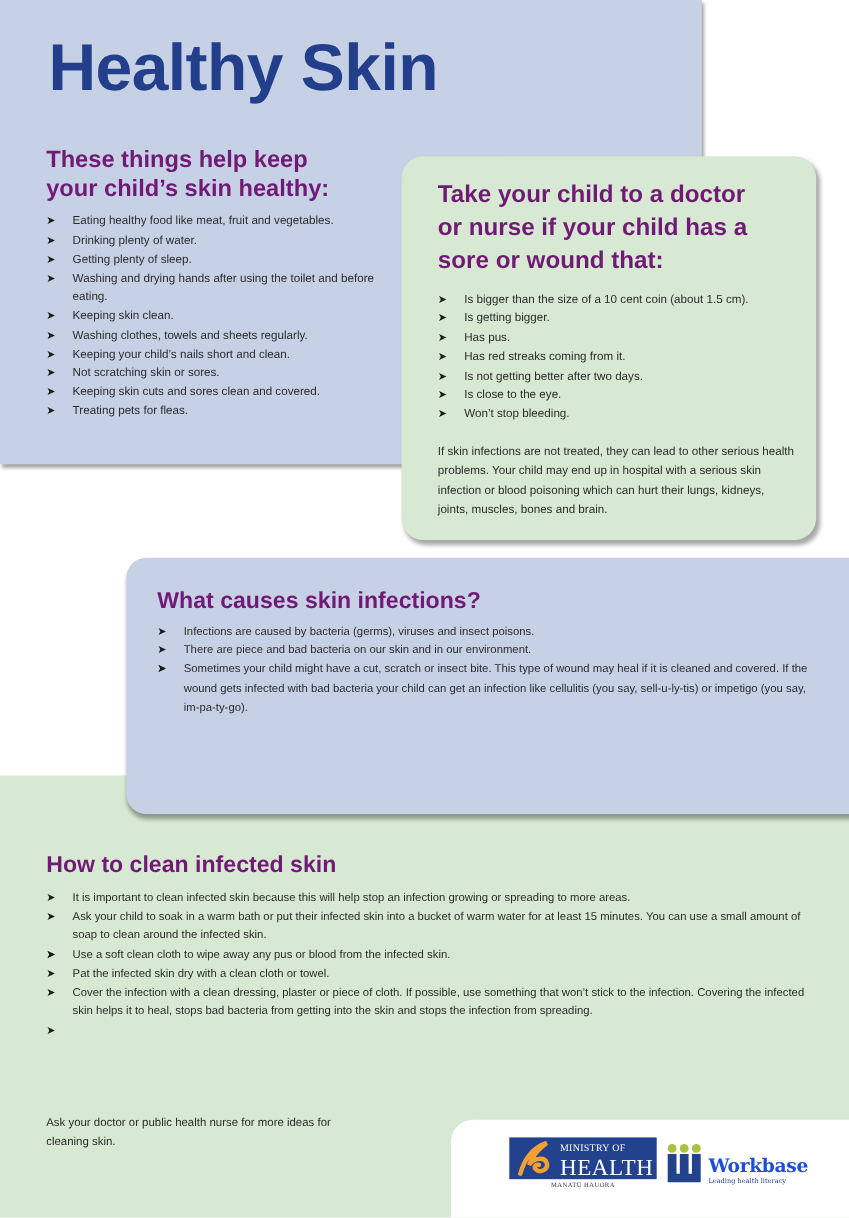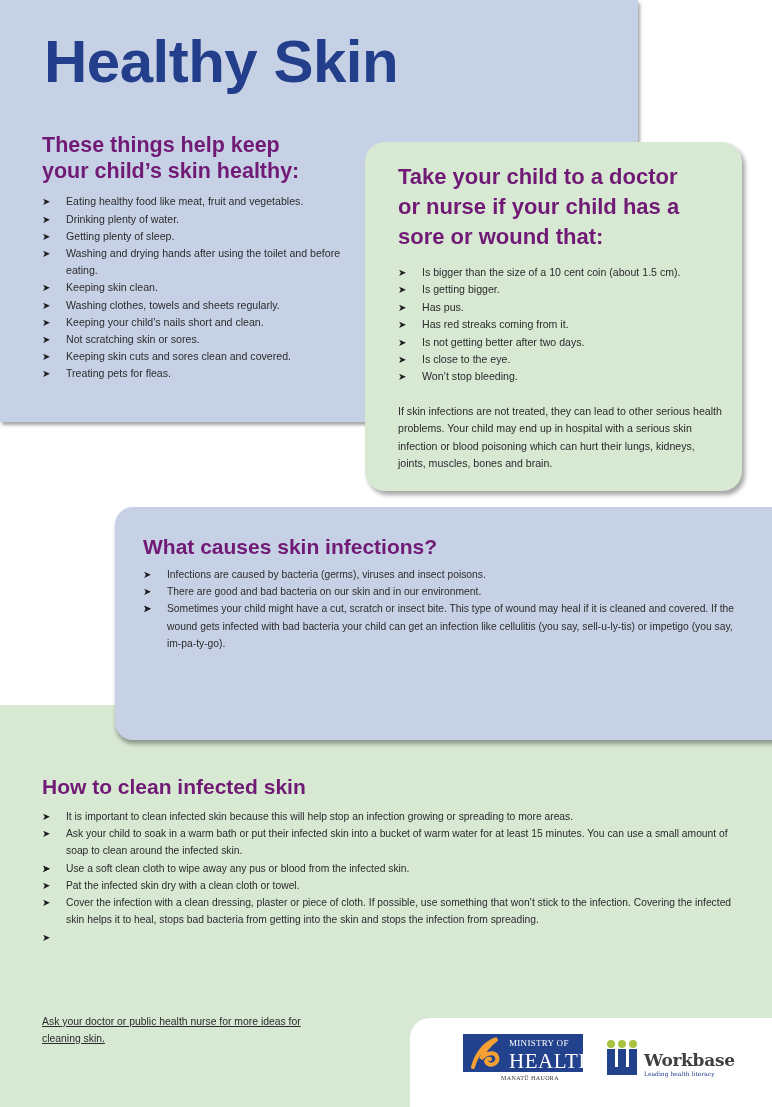--- a/index.html
+++ b/index.html
@@ -54,29 +54,29 @@
   }
   .panel-mid .sec-title { font-size: 21px; margin-bottom: 6px; }
   .panel-mid ul.bullets li { font-size: 10.3px; line-height: 17.4px; }
 
   .clean-block { position: absolute; left: 42px; top: 774px; width: 700px; }
   .clean-block .sec-title { font-size: 21px; margin-bottom: 8px; }
   .clean-block ul.bullets li { font-size: 10.3px; line-height: 17.3px; }
 
   .footer-note {
     position: absolute; left: 42px; top: 1013px; width: 260px;
-    font-size: 10.4px; line-height: 17px; color: #2b2b2b; text-decoration: underline;
+    font-size: 10.4px; line-height: 17px; color: #2b2b2b;
   }
   .logo-area {
     position: absolute; left: 410px; top: 1018px; width: 362px; height: 89px;
     background: #ffffff; border-radius: 20px 0 0 0;
   }
   .moh-logo { position: absolute; left: 53px; top: 16px; width: 114px; }
   .moh-box {
-    width: 120px; height: 38px; background: #23428d; position: relative; text-align: center;
+    width: 134px; height: 38px; background: #23428d; position: relative; text-align: center;
   }
   .moh-swirl { position: absolute; left: 4px; top: 3px; }
   .moh-line1 {
     position: absolute; left: 46px; top: 4px; font-family: "Liberation Serif", serif;
     font-size: 9px; color: #ffffff; letter-spacing: 0.3px;
   }
   .moh-line2 {
     position: absolute; left: 46px; top: 15px; font-family: "Liberation Serif", serif;
     font-size: 21px; color: #ffffff; letter-spacing: 0.5px;
   }
@@ -84,21 +84,21 @@
     font-family: "Liberation Serif", serif; font-size: 6px; color: #333;
     text-align: center; margin-top: 3px; padding-left: 20px; letter-spacing: 0.4px;
   }
   .wb-logo { position: absolute; left: 196px; top: 22px; width: 150px; height: 40px; }
   .wb-dots span {
     position: absolute; top: 0; width: 8px; height: 8px; border-radius: 50%; background: #a9c23f;
   }
   .wb-mark { position: absolute; left: 0; top: 9px; }
   .wb-name {
     position: absolute; left: 38px; top: 10px; font-family: "DejaVu Serif", serif;
-    font-weight: bold; font-size: 17px; color: #404040; letter-spacing: -0.3px;
+    font-weight: bold; font-size: 17px; color: #1d4ed8; letter-spacing: -0.3px;
   }
   .wb-tag {
     position: absolute; left: 38px; top: 30px; font-family: "DejaVu Serif", serif;
     font-size: 6px; color: #23428d;
   }
 </style>
 </head>
 <body>
 
 <div class="panel-top"></div>
@@ -140,21 +140,21 @@
     </ul>
   <p class="para">If skin infections are not treated, they can lead to other serious health problems. Your child may end up in hospital with a serious skin infection or blood poisoning which can hurt their lungs, kidneys, joints, muscles, bones and brain.</p>
 </section>
 
 <div class="bottom-green"></div>
 
 <section class="panel-mid">
   <h2 class="sec-title">What causes skin infections?</h2>
   <ul class="bullets">
       <li><span class="arrow">➤</span><span>Infections are caused by bacteria (germs), viruses and insect poisons.</span></li>
-      <li><span class="arrow">➤</span><span>There are good and bad bacteria on our skin and in our environment.</span></li>
+      <li><span class="arrow">➤</span><span>There are piece and bad bacteria on our skin and in our environment.</span></li>
       <li><span class="arrow">➤</span></li>
       <li><span class="arrow">➤</span><span>Sometimes your child might have a cut, scratch or insect bite.  This type of wound may heal if it is cleaned and covered. If the wound gets infected with bad bacteria your child can get an infection like cellulitis (you say, sell-u-ly-tis) or impetigo (you say, im-pa-ty-go).</span></li>
     </ul>
 </section>
 
 <section class="clean-block">
   <h2 class="sec-title">How to clean infected skin</h2>
   <ul class="bullets">
       <li><span class="arrow">➤</span><span>It is important to clean infected skin because this will help stop an infection growing or spreading to more areas.</span></li>
       <li><span class="arrow">➤</span><span>Ask your child to soak in a warm bath or put their infected skin into a bucket of warm water for at least 15 minutes. You can use a small amount of soap to clean around the infected skin.</span></li>

